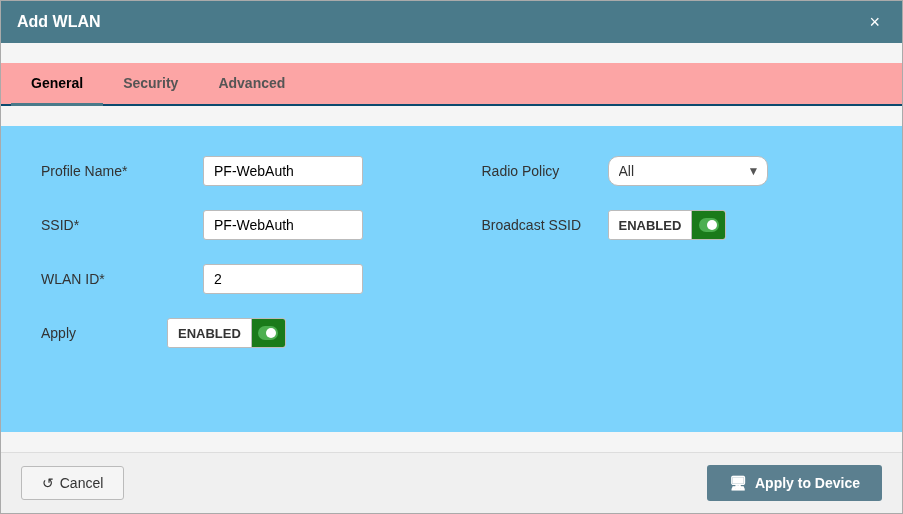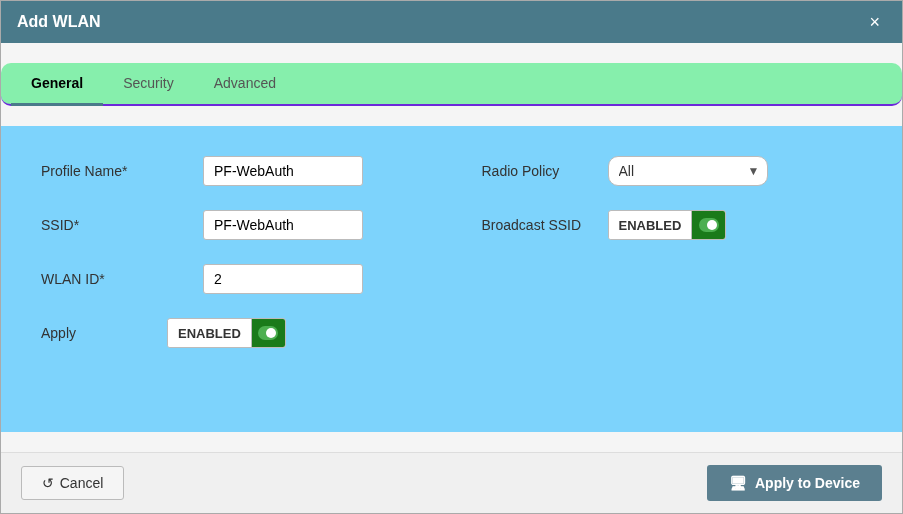--- a/index.html
+++ b/index.html
@@ -38,32 +38,32 @@
       background: none;
       border: none;
       color: #fff;
       font-size: 18px;
       cursor: pointer;
       line-height: 1;
       padding: 2px 6px;
     }
     .tabs {
       display: flex;
-      background: #86efac;
-      border-bottom: 2px solid #6d28d9;
+      background: #fca5a5;
+      border-bottom: 2px solid #0c4a6e;
       padding: 0 10px;
-      border-radius: 10px;
     }
     .tab {
       padding: 12px 20px;
       cursor: pointer;
       color: #555;
       border-bottom: 3px solid transparent;
       margin-bottom: -2px;
       font-size: 14px;
+      font-weight: bold;
     }
     .tab.active {
       color: #000;
       border-bottom: 3px solid #4a7a8a;
       font-weight: bold;
     }
     .dialog-body {
       flex: 1;
       padding: 30px 40px;
       background: #7dd3fc;

